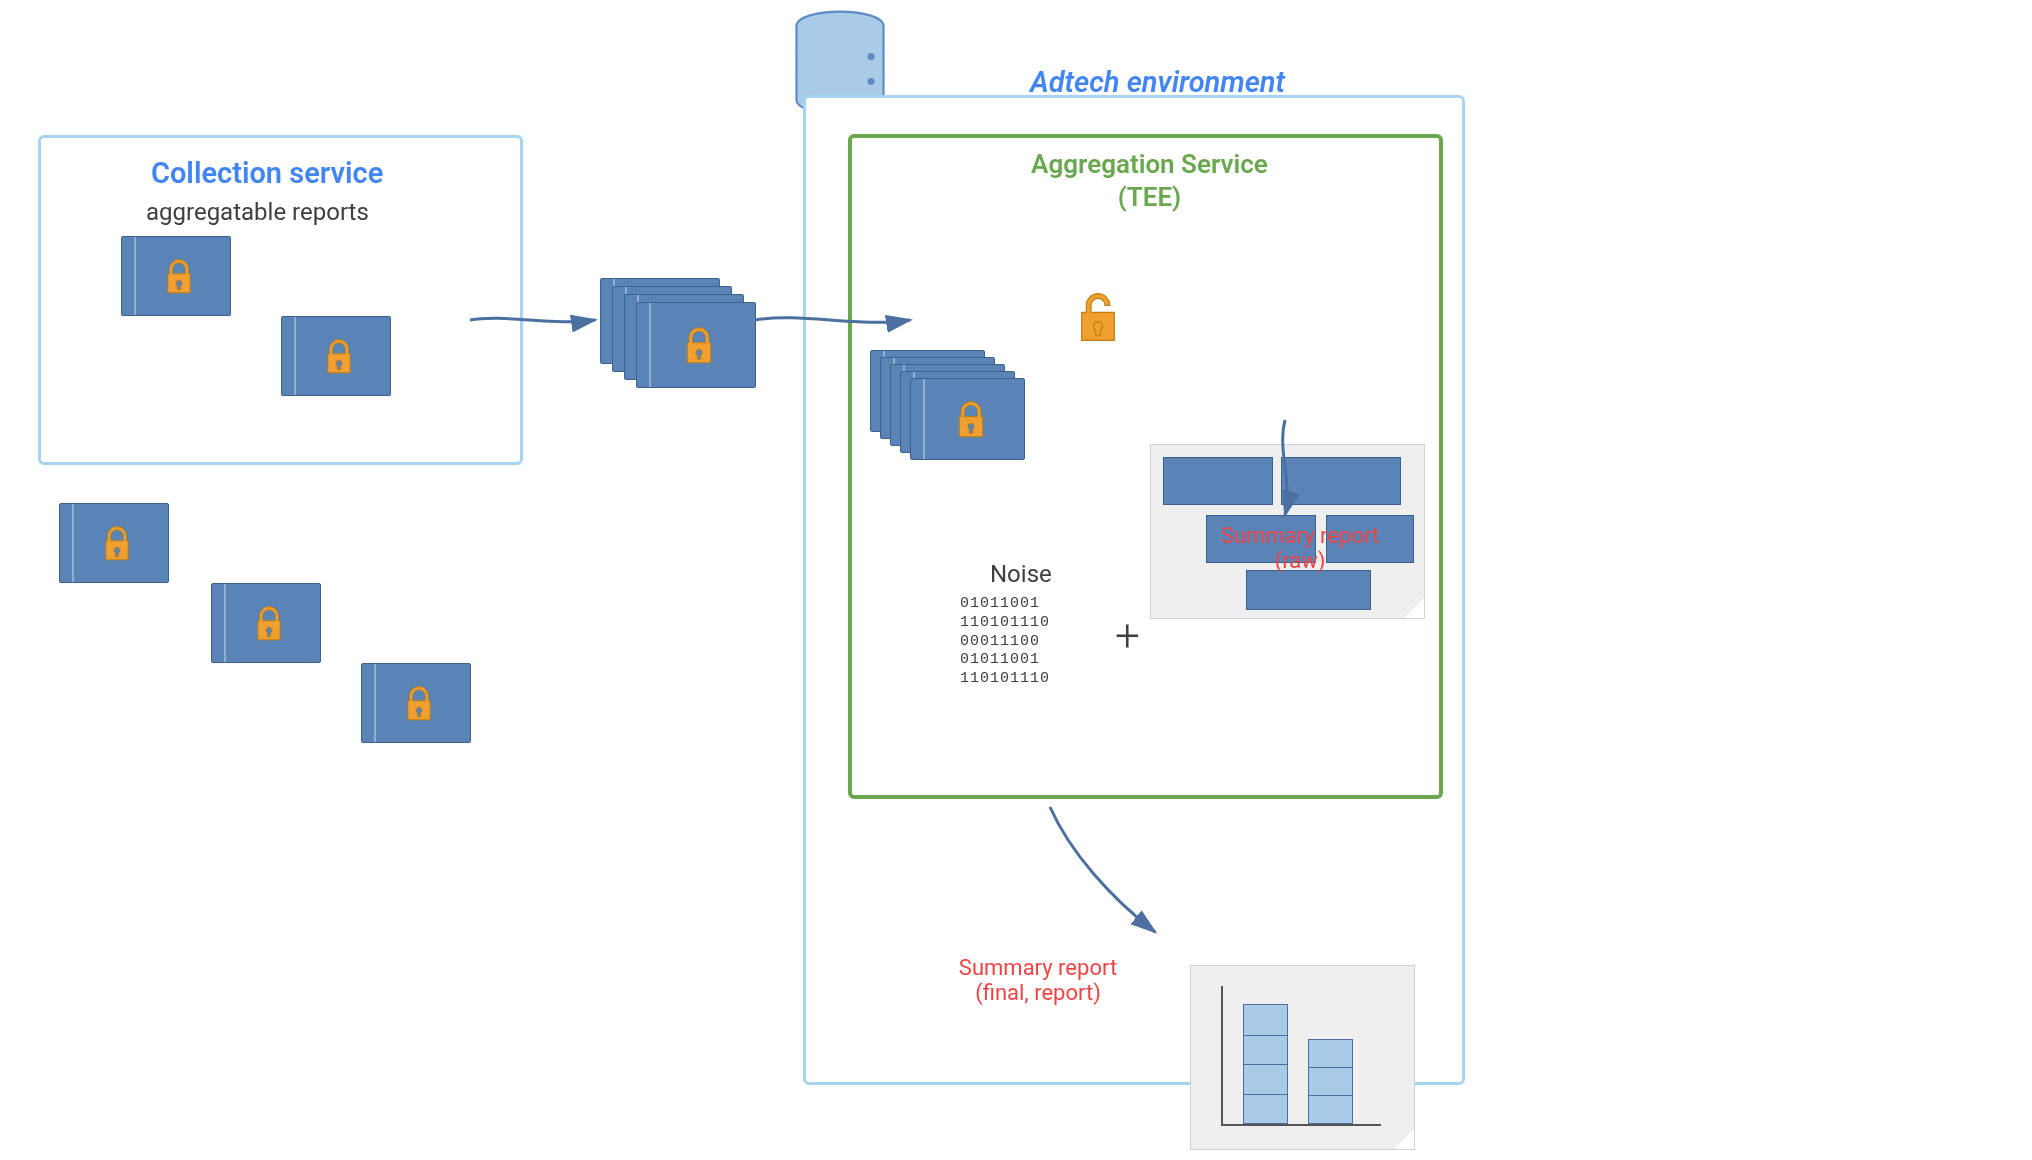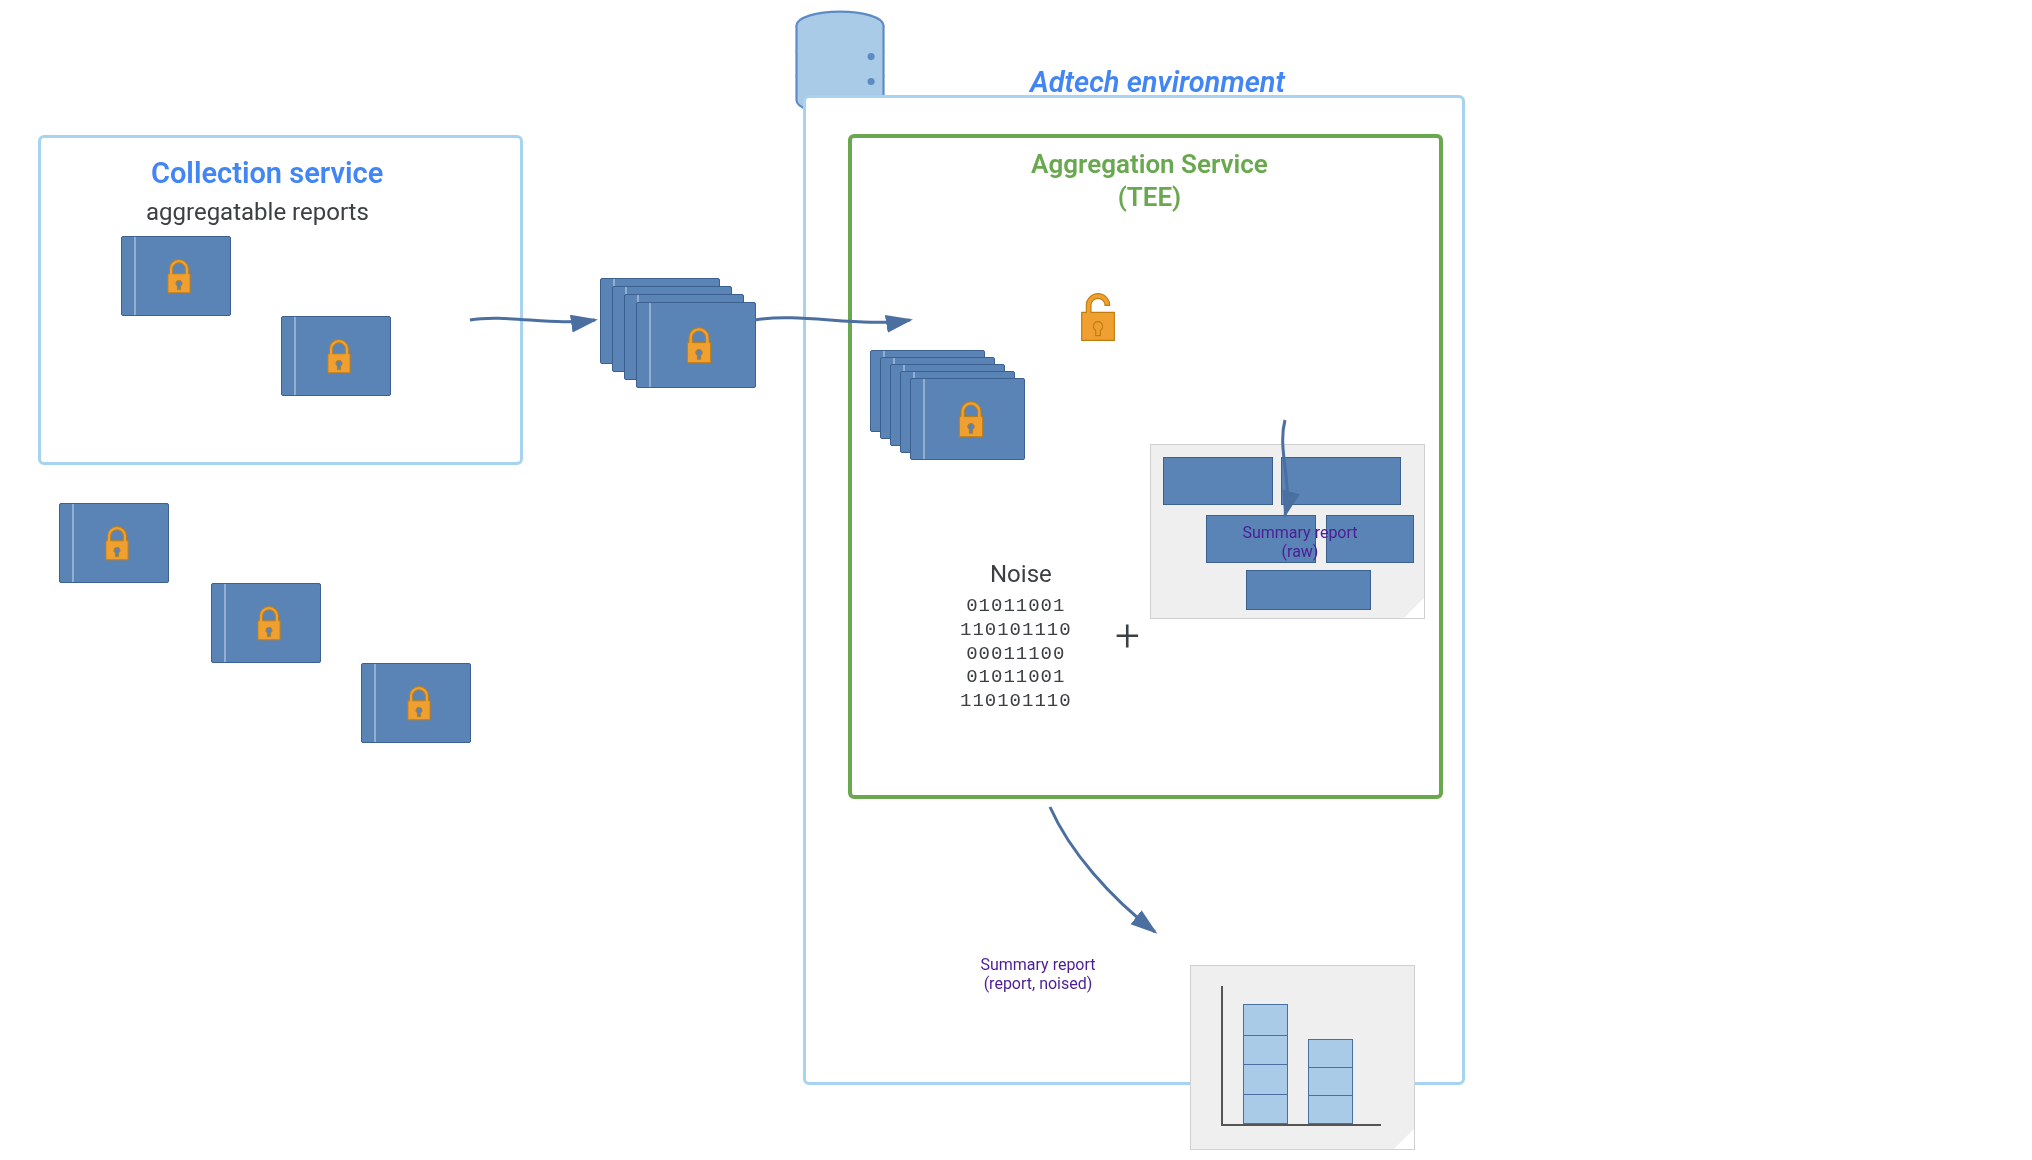--- a/index.html
+++ b/index.html
@@ -30,22 +30,22 @@
   .agg-box {
     left: 848px; top: 134px;
     width: 595px; height: 665px;
     border-color: #6aa84f;
     border-width: 4px;
   }
   .title-collection { color: #4285f4; font-size: 29px; font-weight: 600; }
   .title-adtech { color: #4285f4; font-size: 29px; font-weight: 600; }
   .title-agg { color: #6aa84f; font-size: 26px; font-weight: 600; text-align: center; line-height: 1.25; }
   .label-dark { color: #3c4043; font-size: 24px; }
-  .label-dark-sm { color: #4c1d95; font-size: 16px; }
-  .noise-bits { font-family: "Courier New", monospace; font-size: 19px; letter-spacing: 1px; color: #3c4043; line-height: 1.25; text-align: center; white-space: pre; }
+  .label-dark-sm { color: #ef4444; font-size: 22px; }
+  .noise-bits { font-family: "Courier New", monospace; font-size: 15px; letter-spacing: 1px; color: #3c4043; line-height: 1.25; white-space: pre; }
   .plus { font-size: 44px; color: #3c4043; font-weight: 300; }
   .rpt-card {
     width: 110px; height: 80px;
     background: #5a84b6;
     border: 1px solid #3c6090;
     position: relative;
     border-radius: 2px;
   }
   .rpt-card::before {
     content: "";
@@ -260,14 +260,14 @@
         <marker id="a4" markerWidth="10" markerHeight="10" refX="8" refY="3" orient="auto">
           <path d="M0,0 L9,3 L0,6 z" fill="#4a6fa0"></path>
         </marker>
       </defs>
   <path d="M10 5 C 30 50, 70 95, 115 130" stroke="#4a6fa0" stroke-width="3" fill="none" marker-end="url(#a4)"></path>
     </svg>
 </div>
 
 <div class="abs label-dark-sm" style="left:928px; top:955px; text-align:center; width:220px;">
   <span>Summary report</span><br>
-  <span>(report, noised)</span>
+  <span>(final, report)</span>
 </div>
 
 </body></html>

